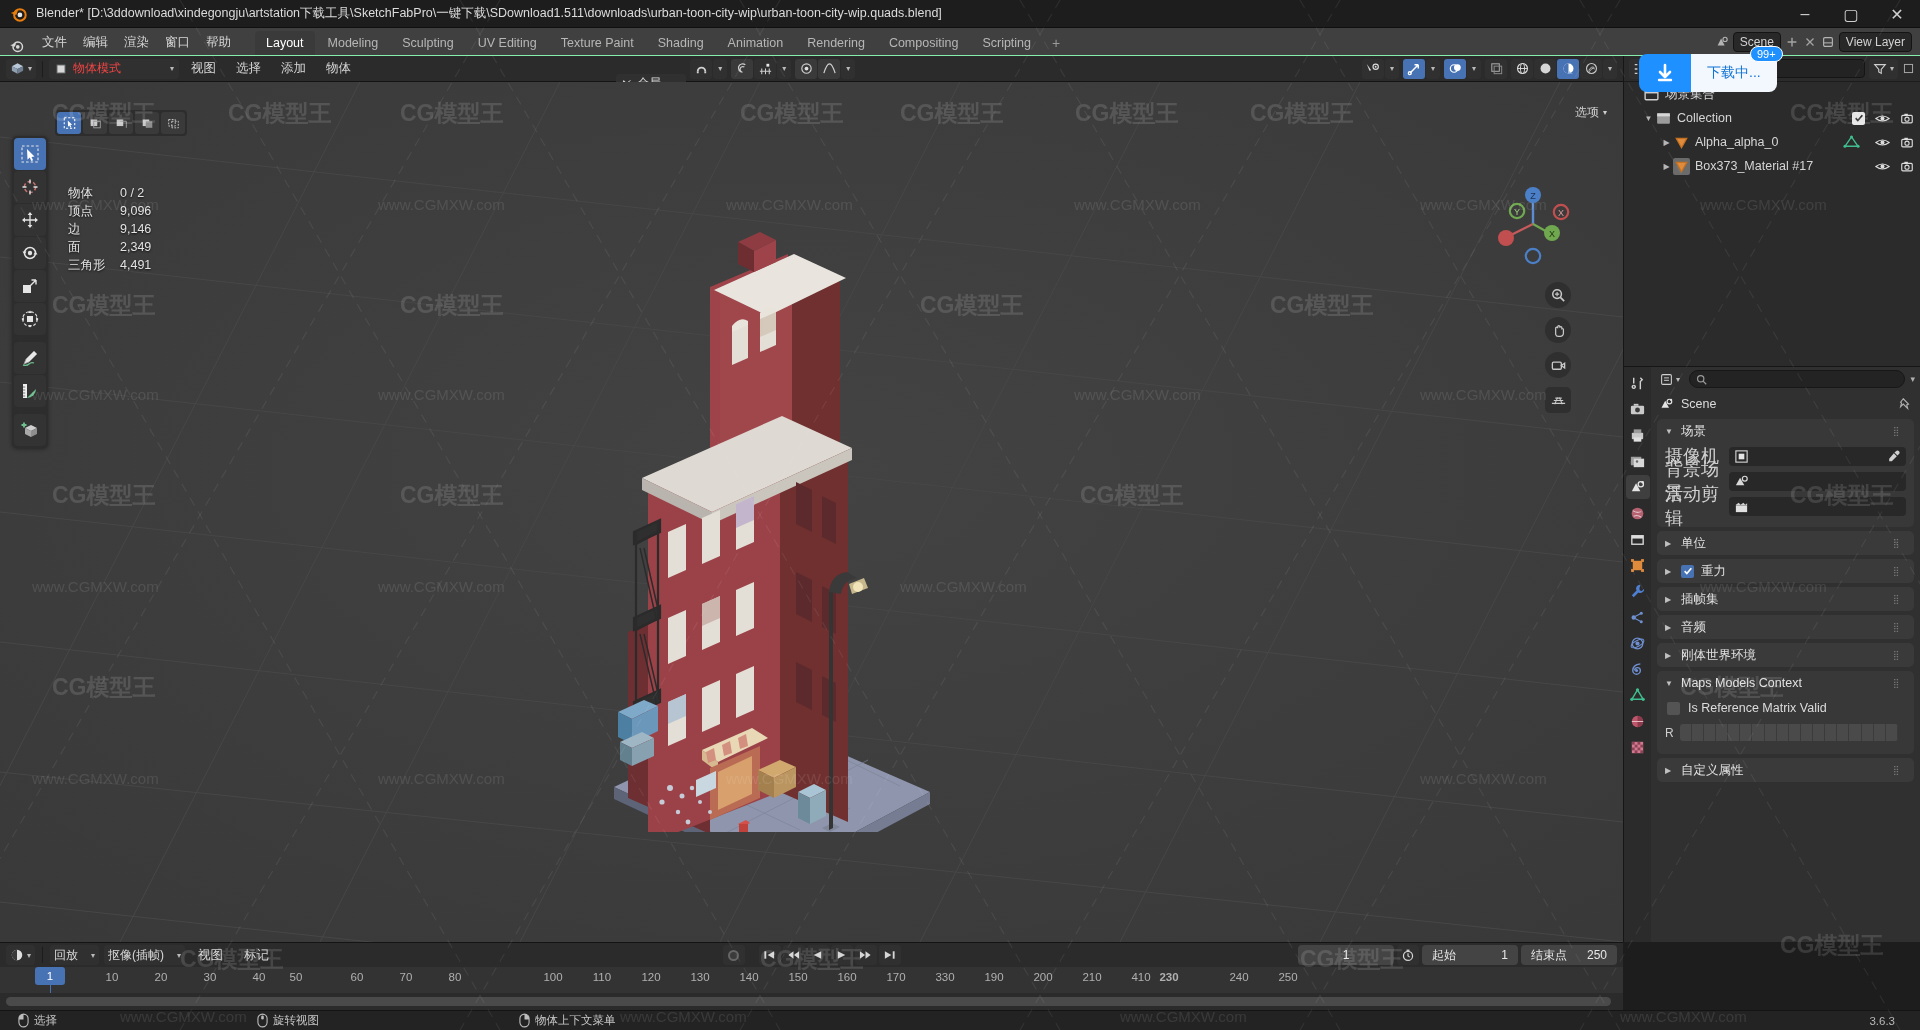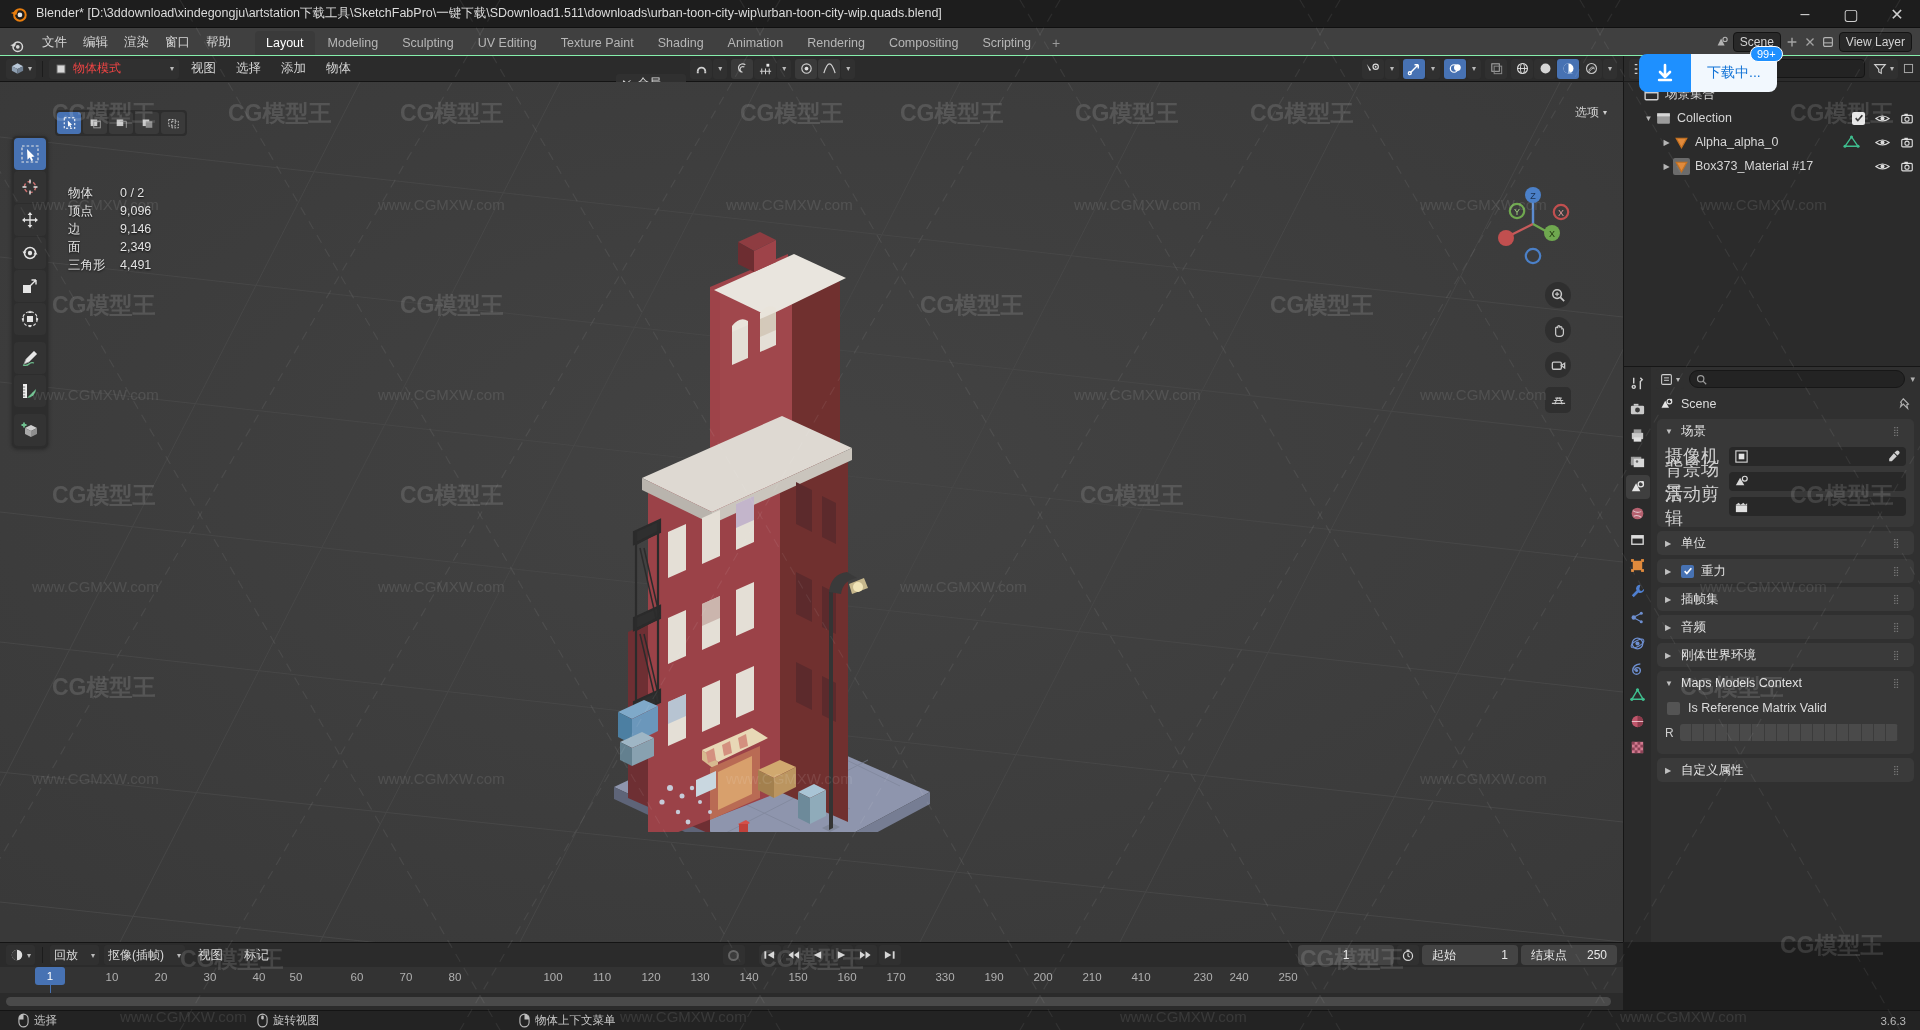--- a/index.html
+++ b/index.html
@@ -149,21 +149,21 @@
   .numfield.lbl{ justify-content:space-between;gap:14px;min-width:96px;}
   #tlruler{ position:absolute;left:0;top:24px;width:100%;height:26px;background:#333;}
   .tick{ position:absolute;top:4px;font-size:11.5px;color:#b0b0b0;transform:translateX(-50%);}
   #playhead{ position:absolute;top:0;width:30px;height:18px;background:#4772b3;border-radius:3px;display:flex;align-items:center;justify-content:center;font-size:11.5px;color:#fff;}
   #playline{ position:absolute;top:18px;width:1px;height:8px;background:#4772b3;}
   #tlscroll{ position:absolute;left:6px;bottom:4px;height:9px;background:#4a4a4a;border-radius:5px;}
 
   
   #statusbar{ position:absolute;left:0;bottom:0;width:1920px;height:20px;background:#232323;display:flex;align-items:center;border-top:1px solid #141414;font-size:11.5px;color:#c6c6c6;}
   .sb-item{ display:flex;align-items:center;gap:5px;margin-left:18px;}
-  #sbright{ position:absolute;right:14px;font-size:11.5px;color:#b8b8b8;}
+  #sbright{ position:absolute;right:25px;font-size:11.5px;color:#b8b8b8;}
 
   
   #dlwidget{ position:absolute;left:1639px;top:54px;display:flex;align-items:center;height:38px;z-index:40;}
   #dlbtn{ width:52px;height:38px;background:#1e90ff;border-radius:8px 0 0 8px;display:flex;align-items:center;justify-content:center;}
   #dltext{ height:38px;background:#f2f8fe;border-radius:0 8px 8px 0;display:flex;align-items:center;padding:0 16px;color:#1273d6;font-size:14px;white-space:nowrap;}
   #dlbadge{ position:absolute;right:-6px;top:-8px;background:#1e90ff;color:#fff;font-size:11px;border-radius:9px;padding:1px 6px;border:1px solid #fff;}
 
   
   .wm{ position:absolute;color:rgba(255,255,255,.10);font-size:15px;white-space:nowrap;pointer-events:none;user-select:none;}
   .wmlogo{ position:absolute;color:rgba(255,255,255,.13);font-size:23px;font-weight:bold;white-space:nowrap;pointer-events:none;user-select:none;}
@@ -1200,21 +1200,21 @@
     <span class="tick" style="left:700px;">130</span>
     <span class="tick" style="left:749px;">140</span>
     <span class="tick" style="left:798px;">150</span>
     <span class="tick" style="left:847px;">160</span>
     <span class="tick" style="left:896px;">170</span>
     <span class="tick" style="left:945px;">330</span>
     <span class="tick" style="left:994px;">190</span>
     <span class="tick" style="left:1043px;">200</span>
     <span class="tick" style="left:1092px;">210</span>
     <span class="tick" style="left:1141px;">410</span>
-    <span class="tick" style="left:1203px;">230</span>
+    <span class="tick" style="left:1169px;font-weight:bold;">230</span>
     <span class="tick" style="left:1239px;">240</span>
     <span class="tick" style="left:1288px;">250</span>
   </div>
   <div id="tlscroll" style="width:1605px;"></div>
 </div>
 
 <div id="statusbar">
   <div class="sb-item">
     <svg width="11" height="15" viewBox="0 0 12 16">
         <rect x="1" y="1" width="10" height="14" rx="5" fill="none" stroke="#bdbdbd" stroke-width="1.2"></rect>

